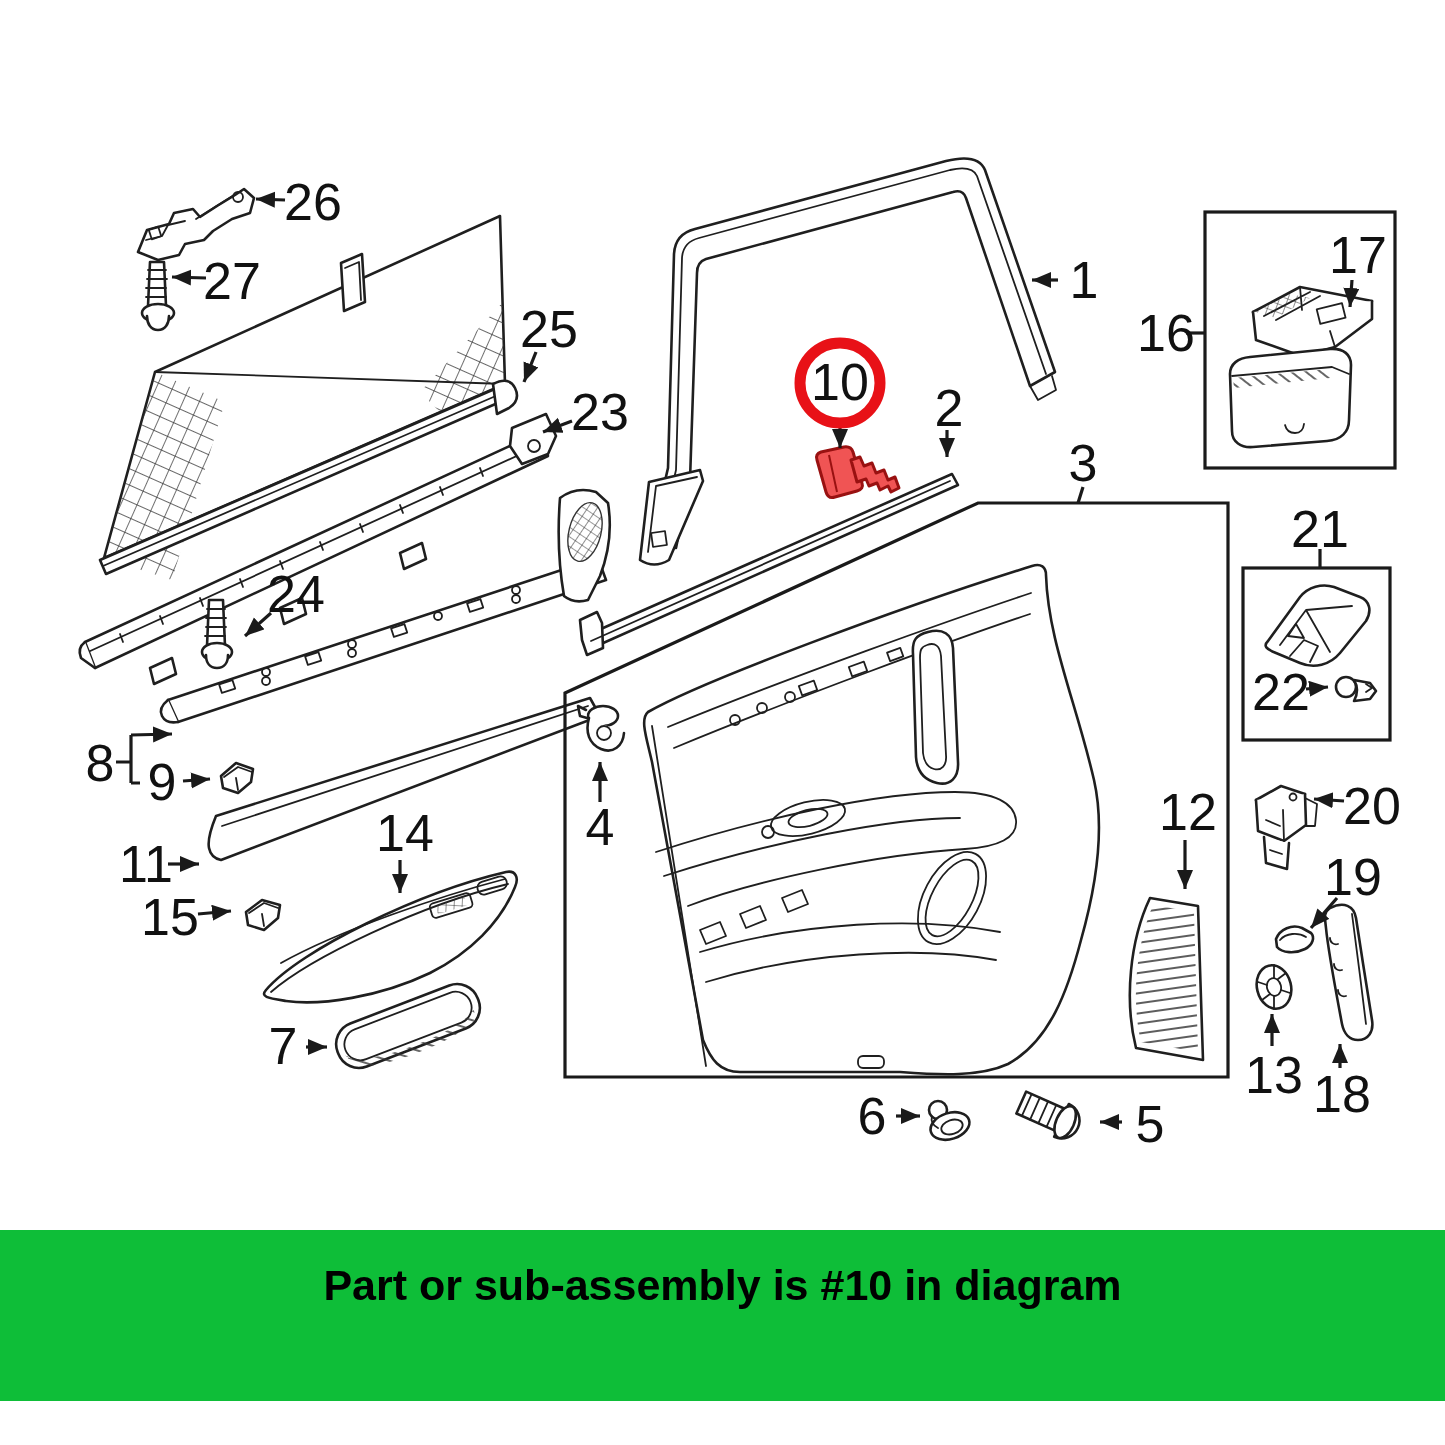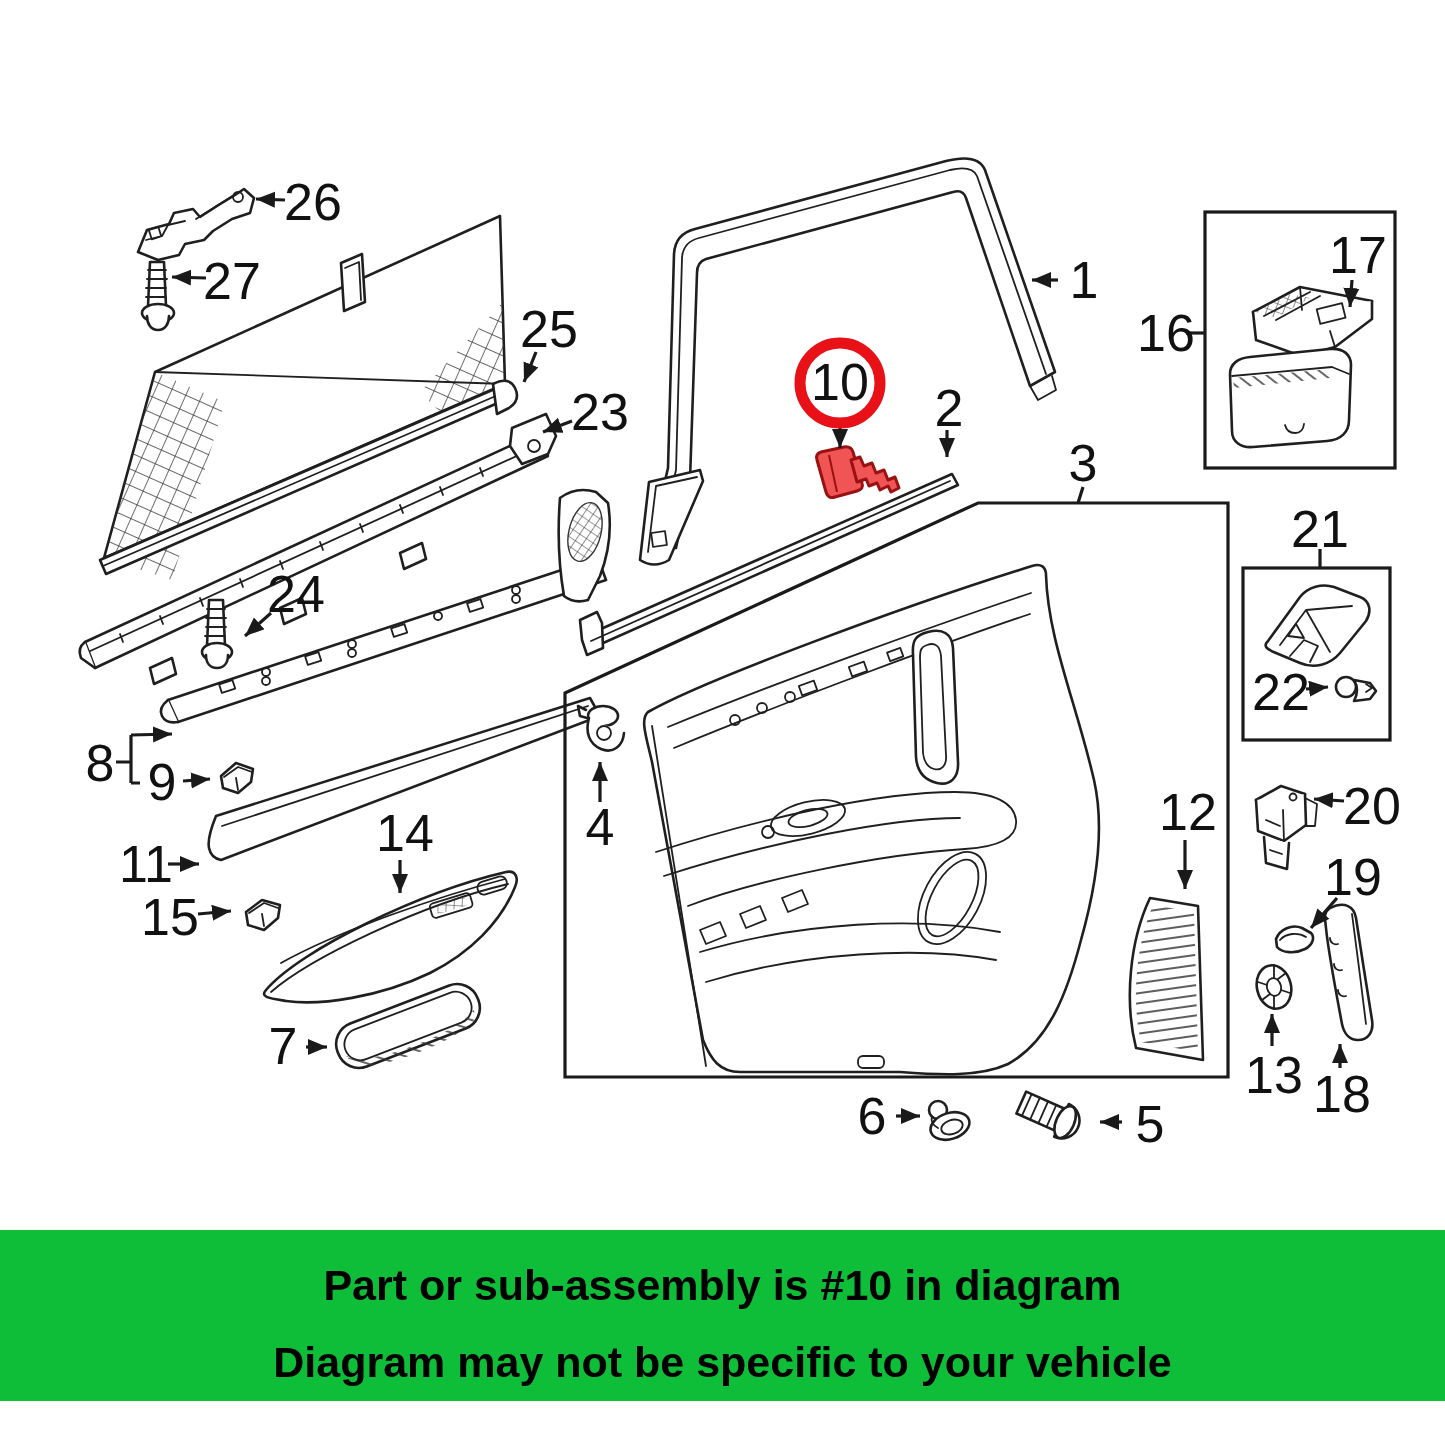--- a/index.html
+++ b/index.html
@@ -348,16 +348,15 @@
     <text class="lbl" x="600" y="430">23</text>
     <text class="lbl" x="296" y="612">24</text>
     <text class="lbl" x="549" y="347">25</text>
     <text class="lbl" x="313" y="220">26</text>
     <text class="lbl" x="232" y="299">27</text>
   </g>
 </svg>
 
 <div class="banner" style="background: rgb(14, 190, 56); color: rgb(0, 0, 0);">
   <div class="banner-line">Part or sub-assembly is #10 in diagram</div>
-  <div class="banner-line">Diagram may not be specific to your vehicle</div>
 </div>
 
 </div>
 
 </body></html>

